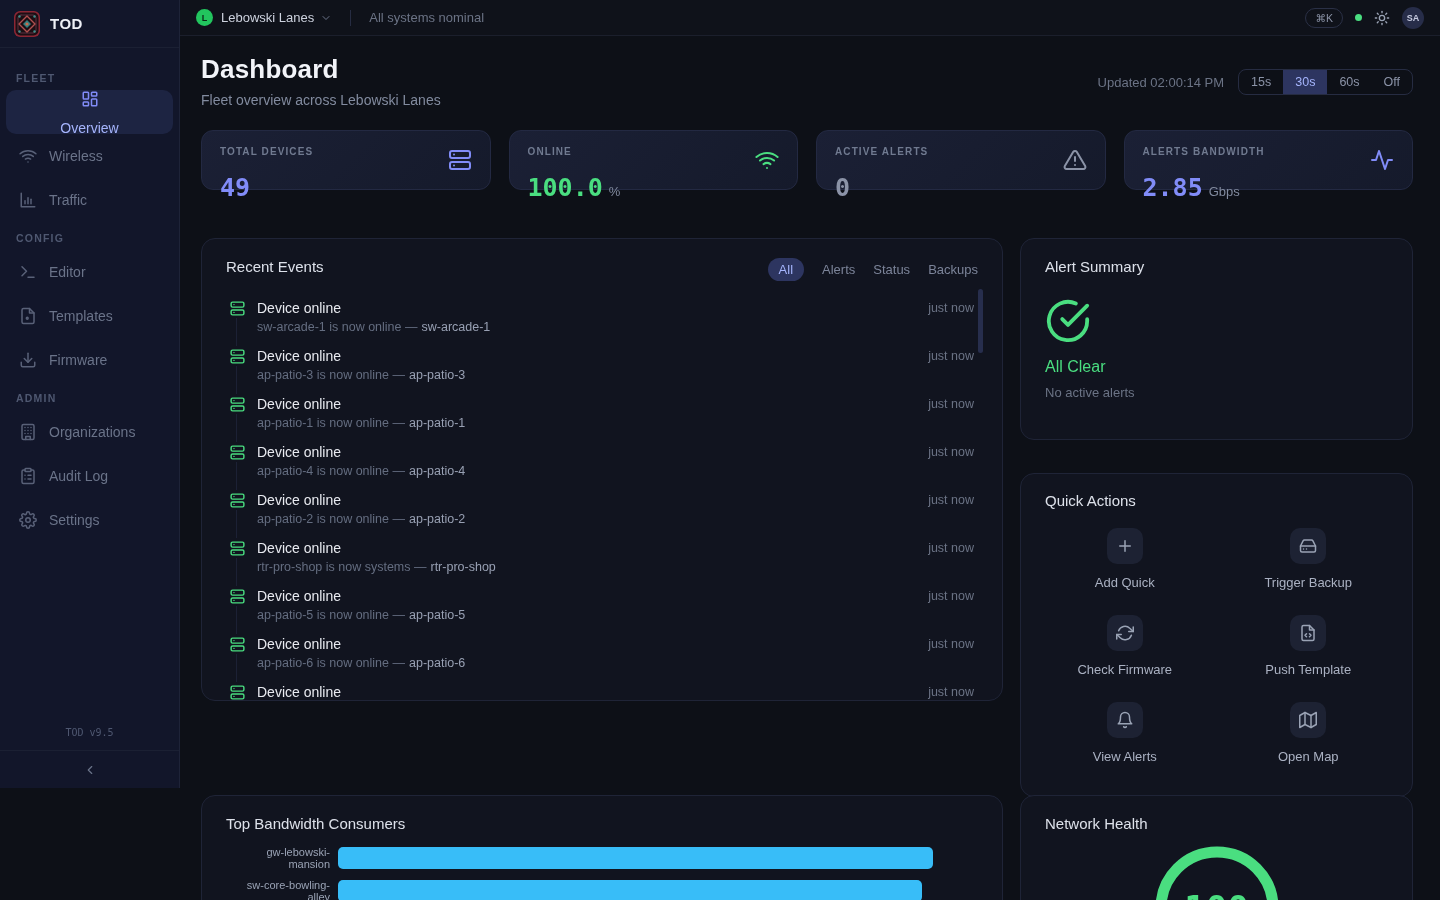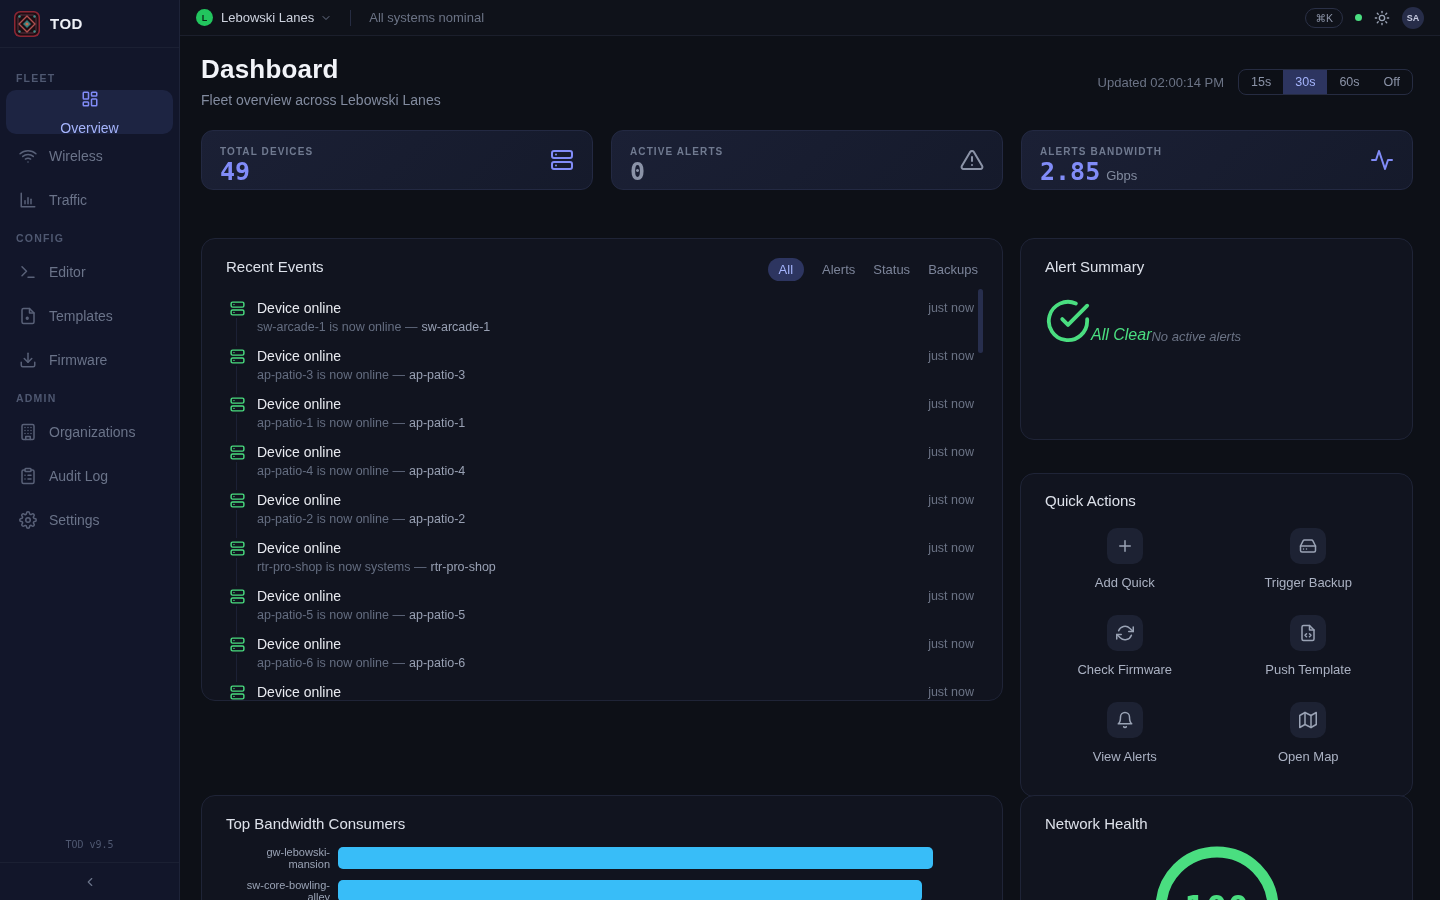--- a/index.html
+++ b/index.html
@@ -7,21 +7,21 @@
   body {
     background:#0d1017;
     font-family:"Liberation Sans", sans-serif;
     color:#e4e8f1;
     position:relative;
   }
   .mono { font-family:"DejaVu Sans Mono", monospace; }
 
   
   .sidebar {
-    position:absolute; left:0; top:0; width:180px; height:900px;
+    position:absolute; left:0; top:0; width:180px; height:788px;
     background:#12162a;
     border-right:1px solid #1e2338;
     display:flex; flex-direction:column;
   }
   .logo-row {
     height:48px; flex:0 0 48px; display:flex; align-items:center; gap:10px;
     padding:0 14px; border-bottom:1px solid #1b2033;
   }
   .logo-icon { width:26px; height:26px; border-radius:6px; flex:0 0 26px; }
   .logo-text { font-size:15px; font-weight:bold; color:#eef0f6; letter-spacing:.5px; }
@@ -91,21 +91,21 @@
   .seg-btn.active { background:#2d3560; color:#a5b4fc; }
 
   
   .stats { position:absolute; left:201px; top:130px; right:27px; display:flex; gap:18px; }
   .stat-card {
     flex:1; height:60px; border-radius:12px;
     background:linear-gradient(135deg,#1b2035,#151a2b);
     border:1px solid #232942; padding:15px 18px; position:relative;
   }
   .stat-label { font-size:10px; letter-spacing:1.1px; color:#707a90; font-weight:bold; }
-  .stat-value-row { display:flex; align-items:baseline; gap:6px; margin-top:0; }
+  .stat-value-row { display:flex; align-items:baseline; gap:6px; margin-top:16px; }
   .stat-value { font-size:25px; font-weight:bold; }
   .stat-suffix { font-size:13px; color:#828b9f; }
   .stat-icon { position:absolute; right:18px; top:50%; transform:translateY(-50%); }
   .stat-icon svg { width:24px; height:24px; display:block; }
 
   
   .card {
     background:#11141f; border:1px solid #1f2437; border-radius:14px;
     position:absolute; overflow:hidden;
   }
@@ -129,21 +129,21 @@
   .event-desc { font-size:12.5px; color:#646d80; margin-top:6px; line-height:1; }
   .event-device { color:#98a0b3; margin-left:4px; }
   .event-time { position:absolute; right:0; top:8px; font-size:12.5px; color:#6b7385; }
   .scroll-thumb {
     position:absolute; right:19px; top:50px; width:5px; height:64px;
     border-radius:3px; background:#272e4d;
   }
 
   
   .alert-card { left:1020px; top:238px; width:393px; height:202px; padding:19px 24px; }
-  .alert-center { display:flex; align-items:flex-end; margin-top:22px;font-style:italic; }
+  .alert-center { display:flex; flex-direction:column; align-items:flex-start; margin-top:22px; }
   .alert-center svg { width:46px; height:46px; stroke:#4ade80; }
   .all-clear { font-size:16px; font-weight:500; color:#4ade80; margin-top:14px; }
   .no-alerts { font-size:13px; color:#6b7385; margin-top:9px; }
 
   
   .qa-card { left:1020px; top:473px; width:393px; height:324px; padding:18px 24px; }
   .qa-grid {
     display:grid; grid-template-columns:1fr 1fr; column-gap:24px; row-gap:25px;
     margin-top:18px;
   }
@@ -348,20 +348,35 @@
     <span class="stat-icon" style="color:#818cf8">
       <svg stroke="currentColor" viewBox="0 0 24 24">
           <rect x="2" y="3" width="20" height="7" rx="2"></rect>
           <rect x="2" y="14" width="20" height="7" rx="2"></rect>
           <line x1="6" y1="6.5" x2="6.01" y2="6.5"></line>
           <line x1="6" y1="17.5" x2="6.01" y2="17.5"></line>
         </svg>
     </span>
   </div>
   <div class="stat-card">
+    <div class="stat-label">ONLINE</div>
+    <div class="stat-value-row">
+      <span class="stat-value mono" style="color:#4ade80">100.0</span>
+      <span class="stat-suffix">%</span>
+    </div>
+    <span class="stat-icon" style="color:#4ade80">
+      <svg stroke="currentColor" viewBox="0 0 24 24">
+          <path d="M5 12.55a11 11 0 0 1 14.08 0"></path>
+          <path d="M1.42 9a16 16 0 0 1 21.16 0"></path>
+          <path d="M8.53 16.11a6 6 0 0 1 6.95 0"></path>
+          <line x1="12" y1="20" x2="12.01" y2="20"></line>
+        </svg>
+    </span>
+  </div>
+  <div class="stat-card">
     <div class="stat-label">ACTIVE ALERTS</div>
     <div class="stat-value-row">
       <span class="stat-value mono" style="color:#8b93a7">0</span>
     </div>
     <span class="stat-icon" style="color:#8b93a7">
       <svg stroke="currentColor" viewBox="0 0 24 24">
           <path d="M10.29 3.86 1.82 18a2 2 0 0 0 1.71 3h16.94a2 2 0 0 0 1.71-3L13.71 3.86a2 2 0 0 0-3.42 0z"></path>
           <line x1="12" y1="9" x2="12" y2="13"></line>
           <line x1="12" y1="17" x2="12.01" y2="17"></line>
         </svg>

